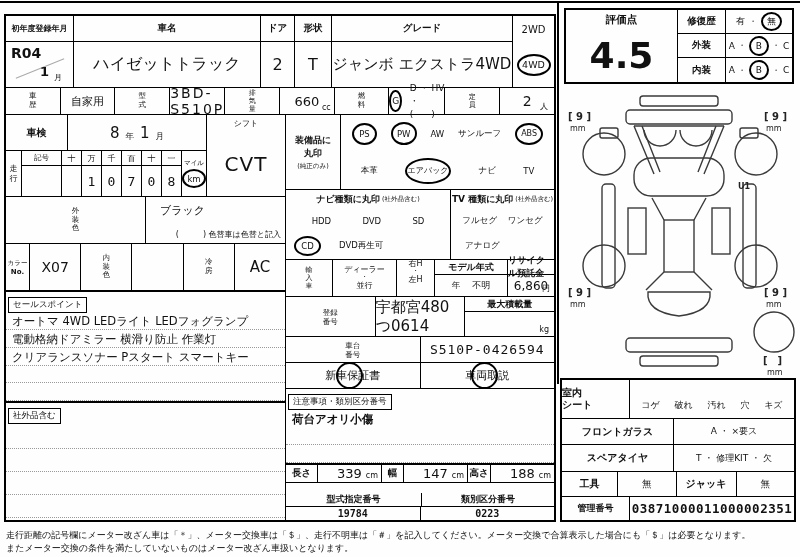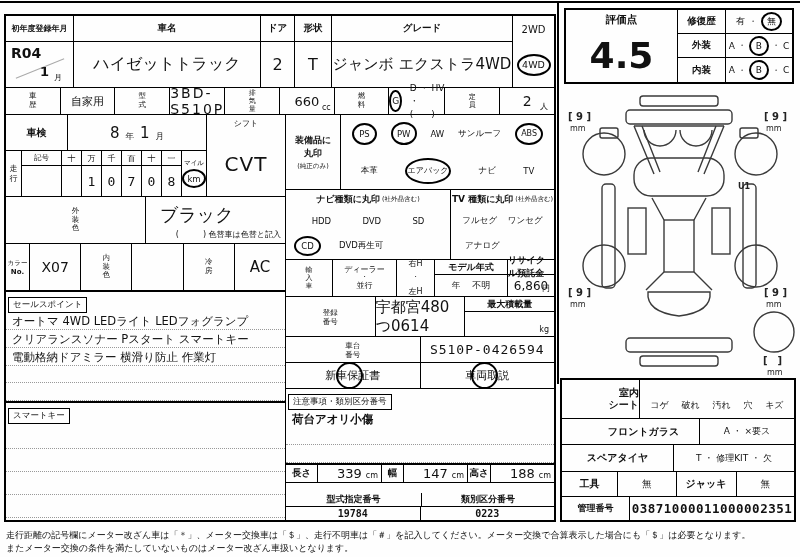--- a/index.html
+++ b/index.html
@@ -168,21 +168,21 @@
         <div style="height:16px;display:flex;align-items:center;justify-content:center;font-size:8px;">シフト</div>
         <div class="val" style="font-size:20px;letter-spacing:1px;">CVT</div>
       </div>
     </div>
 
     <div class="row bB" style="top:181px;height:47px;width:279px;">
       <div class="bR val" style="width:18px;">
           <span class="vert" style="font-size:7.5px;">外装色</span>
         </div>
       <div style="flex:1;position:relative;">
-        <span style="position:absolute;left:14px;top:6px;font-size:18px;">ブラック</span>
+        <span style="position:absolute;left:14px;top:6px;font-size:11px;">ブラック</span>
         <span style="position:absolute;right:4px;bottom:3px;font-size:8px;">(　　　) 色替車は色替と記入</span>
       </div>
     </div>
 
     <div class="row" style="top:228px;height:46px;width:279px;">
       <div class="bR col" style="width:24px;align-items:center;justify-content:center;">
         <span style="font-size:6.5px;">カラー</span>
         <span style="font-size:7px;font-weight:bold;">No.</span>
       </div>
       <div class="bR val" style="width:98px;font-size:14px;">X07</div>
@@ -192,28 +192,28 @@
       <div class="bR val" style="width:64px;"></div>
       <div class="bR val" style="width:18px;">
           <span class="vert" style="font-size:7.5px;">冷房</span>
         </div>
       <div class="val" style="font-size:15px;">AC</div>
     </div>
 
     <div class="row bT2" style="top:274px;height:111px;width:279px;flex-direction:column;">
       <div><span class="tab">セールスポイント</span></div>
       <div class="dotline" style="height:17px;margin-top:1px;">オートマ  4WD  LEDライト  LEDフォグランプ</div>
+      <div class="dotline" style="height:22px;">電動格納ドアミラー  横滑り防止  作業灯</div>
       <div class="dotline" style="height:22px;">クリアランスソナー  Pスタート  スマートキー</div>
-      <div class="dotline" style="height:22px;">電動格納ドアミラー  横滑り防止  作業灯</div>
       <div class="dotline" style="height:22px;"></div>
       <div class="dotline" style="height:22px;"></div>
     </div>
 
     <div class="row bT2" style="top:385px;height:119px;width:279px;flex-direction:column;">
-      <div><span class="tab">スマートキー</span></div>
+      <div><span class="tab">社外品含む</span></div>
       <div class="dotline" style="height:25px;"></div>
       <div class="dotline" style="height:23px;"></div>
       <div class="dotline" style="height:23px;"></div>
       <div class="dotline" style="height:23px;"></div>
     </div>
 
     <div class="mcol">
 
       <div class="msec bB" style="top:0;height:75px;">
         <div class="bR col" style="width:55px;align-items:center;justify-content:center;">
@@ -281,21 +281,21 @@
 
       <div class="msec bB" style="top:145px;height:37px;">
         <div class="bR val" style="width:20px;">
             <span class="vert" style="font-size:7px;">輸入車</span>
           </div>
         <div class="bR col" style="width:64px;align-items:center;justify-content:center;line-height:1.05;">
           <span style="font-size:8px;">ディーラー</span>
           <span style="font-size:7px;">・</span>
           <span style="font-size:8px;">並行</span>
         </div>
-        <div class="bR col" style="width:38px;align-items:center;justify-content:space-between;line-height:1.05;">
+        <div class="bR col" style="width:38px;align-items:center;justify-content:flex-start;line-height:1.05;">
           <span style="font-size:8px;">右H</span>
           <span style="font-size:7px;">・</span>
           <span style="font-size:8px;">左H</span>
         </div>
         <div class="bR col" style="width:73px;">
           <div class="hd bB" style="height:15px;font-size:9px;">モデル年式</div>
           <div class="val" style="gap:12px;">
             <span style="font-size:8.5px;">年</span>
             <span style="font-size:9px;">不明</span>
           </div>
@@ -471,34 +471,34 @@
         <text x="204" y="208" font-size="10" font-weight="bold">[ 9 ]</text>
         <text x="206" y="219" font-size="8">mm</text>
         <text x="178" y="101" font-size="8" font-weight="bold">U1</text>
         <text x="203" y="276" font-size="10" font-weight="bold">[　]</text>
         <text x="207" y="287" font-size="8">mm</text>
       </g>
     </svg>
 
     <div class="condtbl">
       <div class="crow bB" style="height:39px;">
-        <div class="bR col" style="width:68px;align-items:flex-end;justify-content:center;line-height:1.2;margin-left:10px;">
+        <div class="bR col" style="width:68px;align-items:flex-start;justify-content:center;line-height:1.2;">
           <span style="font-size:10px;font-weight:bold;">室内</span>
           <span style="font-size:10px;font-weight:bold;">シート</span>
         </div>
         <div class="val" style="flex:1;justify-content:space-around;padding:0 4px;margin-top:12px;">
           <span style="font-size:9px;">コゲ</span>
           <span style="font-size:9px;">破れ</span>
           <span style="font-size:9px;">汚れ</span>
           <span style="font-size:9px;">穴</span>
           <span style="font-size:9px;">キズ</span>
         </div>
       </div>
       <div class="crow bB" style="height:26px;">
-        <div class="bR hd" style="width:112px;font-size:10px;margin-left:26px;">フロントガラス</div>
+        <div class="bR hd" style="width:112px;font-size:10px;">フロントガラス</div>
         <div class="val" style="flex:1;font-size:9px;">A ・ ×要ス</div>
       </div>
       <div class="crow bB" style="height:27px;">
         <div class="bR hd" style="width:112px;font-size:10px;">スペアタイヤ</div>
         <div class="val" style="flex:1;font-size:9px;">T ・ 修理KIT ・ 欠</div>
       </div>
       <div class="crow bB" style="height:25px;">
         <div class="bR hd" style="width:56px;font-size:10px;">工具</div>
         <div class="bR val" style="width:56px;font-size:9.5px;">無</div>
         <div class="bR hd" style="width:60px;font-size:10px;">ジャッキ</div>

